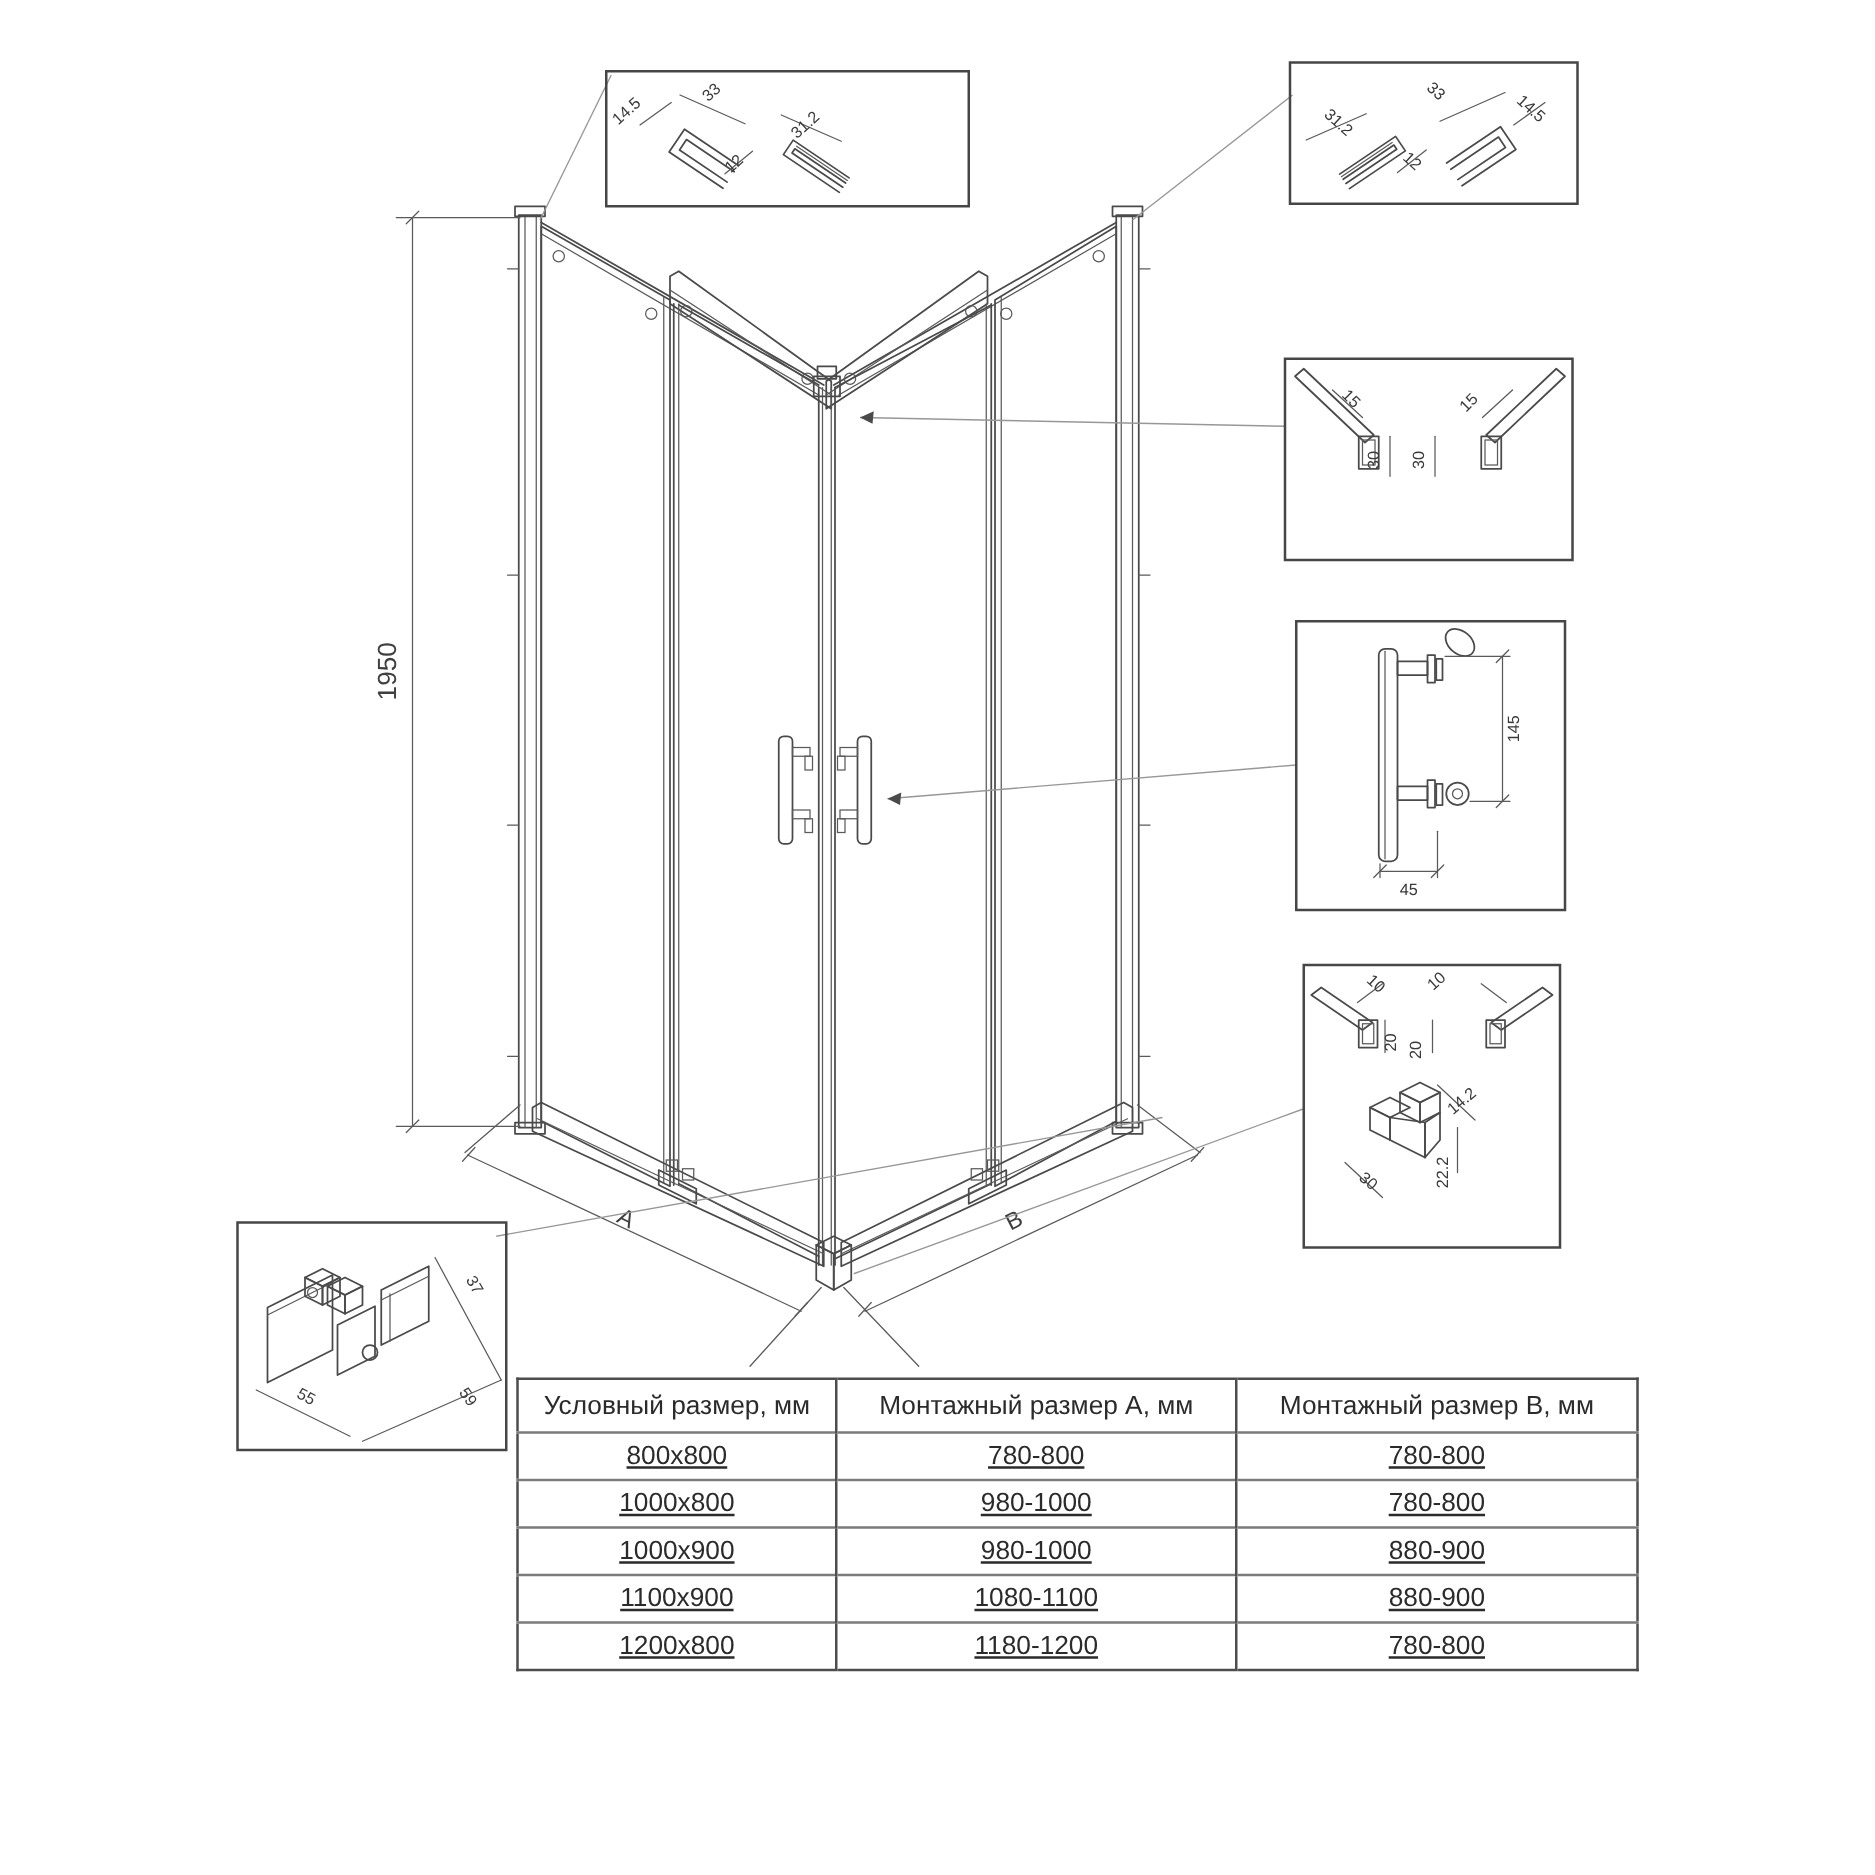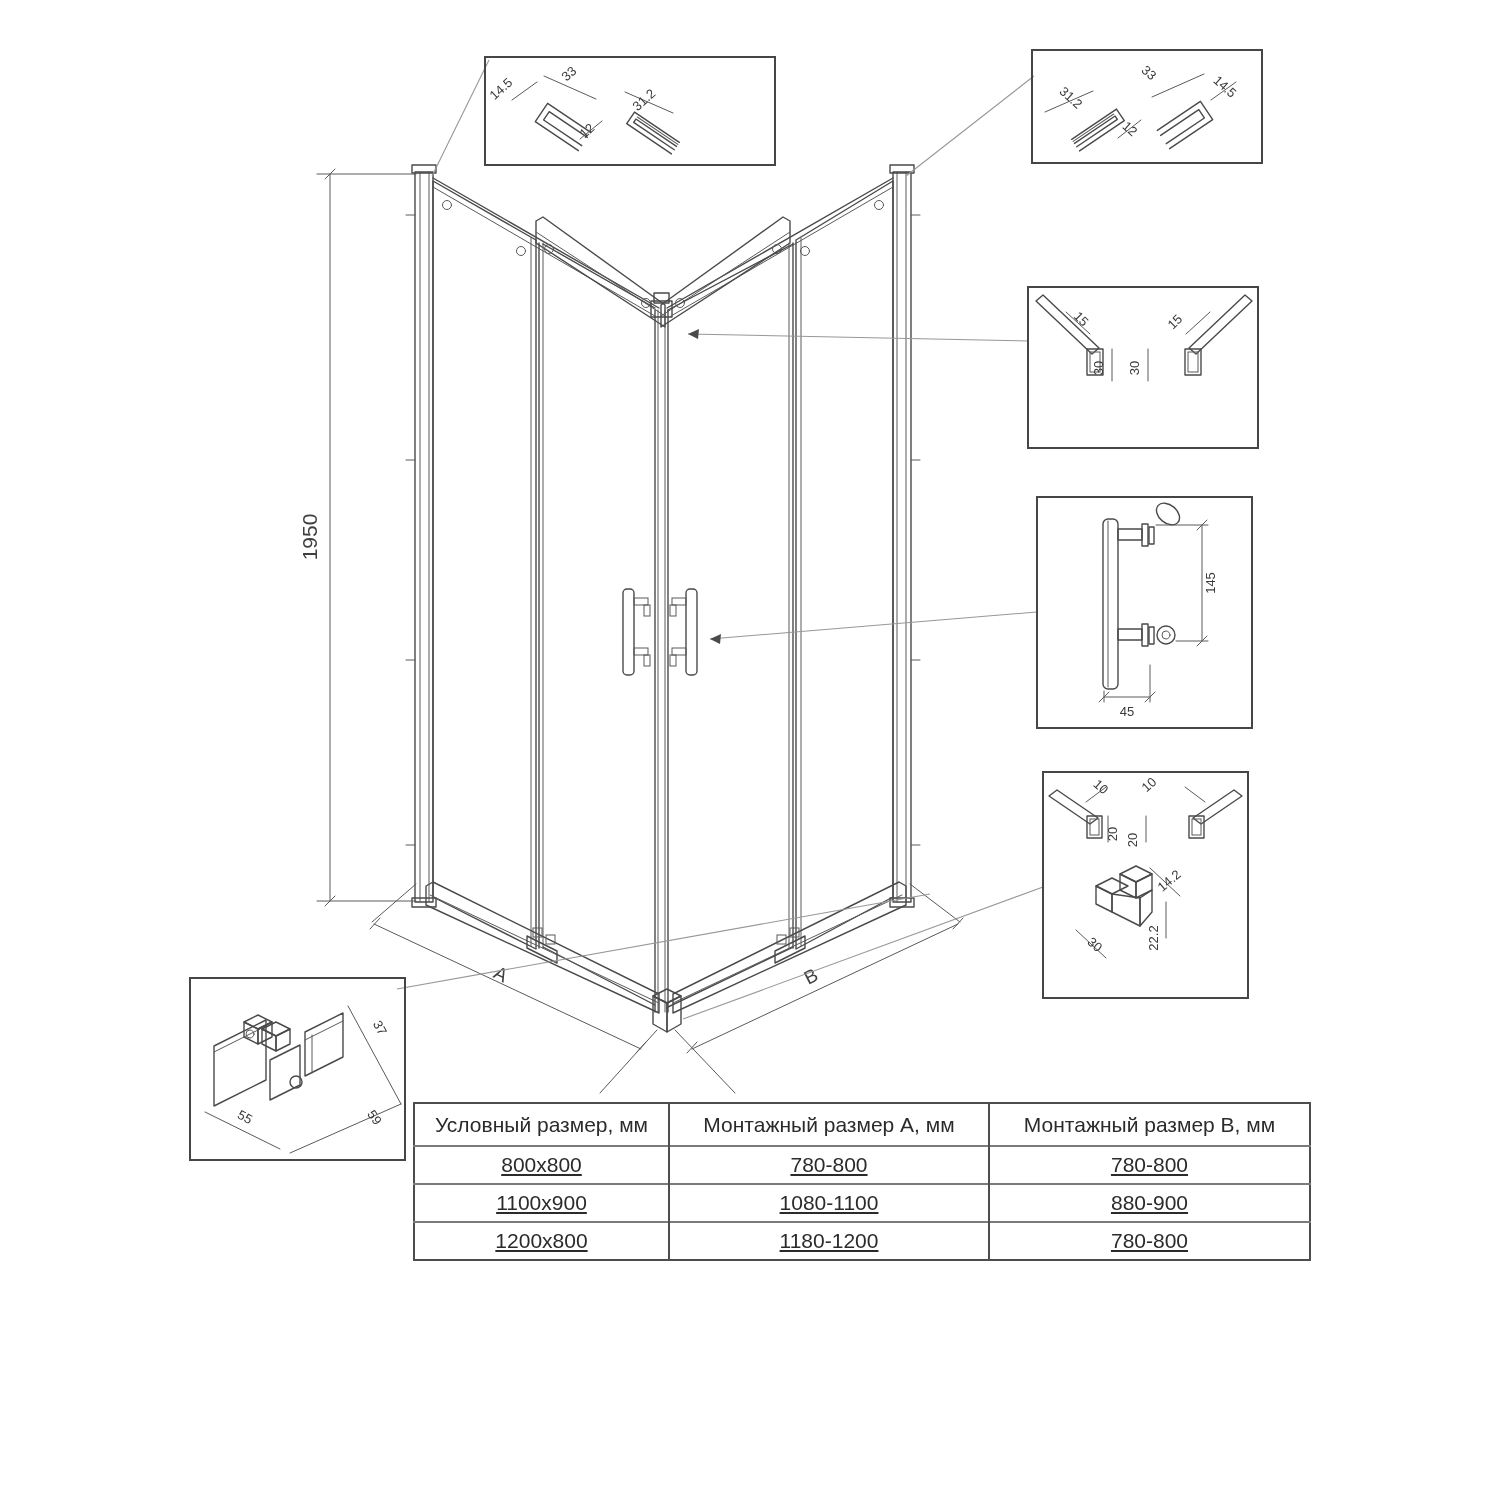--- a/index.html
+++ b/index.html
@@ -340,20 +340,30 @@
       <th>Монтажный размер В, мм</th>
     </tr>
   </thead>
   <tbody>
     <tr>
       <td>800x800</td>
       <td>780-800</td>
       <td>780-800</td>
     </tr>
     <tr>
+      <td>1000x800</td>
+      <td>980-1000</td>
+      <td>780-800</td>
+    </tr>
+    <tr>
+      <td>1000x900</td>
+      <td>980-1000</td>
+      <td>880-900</td>
+    </tr>
+    <tr>
       <td>1100x900</td>
       <td>1080-1100</td>
       <td>880-900</td>
     </tr>
     <tr>
       <td>1200x800</td>
       <td>1180-1200</td>
       <td>780-800</td>
     </tr>
   </tbody>

